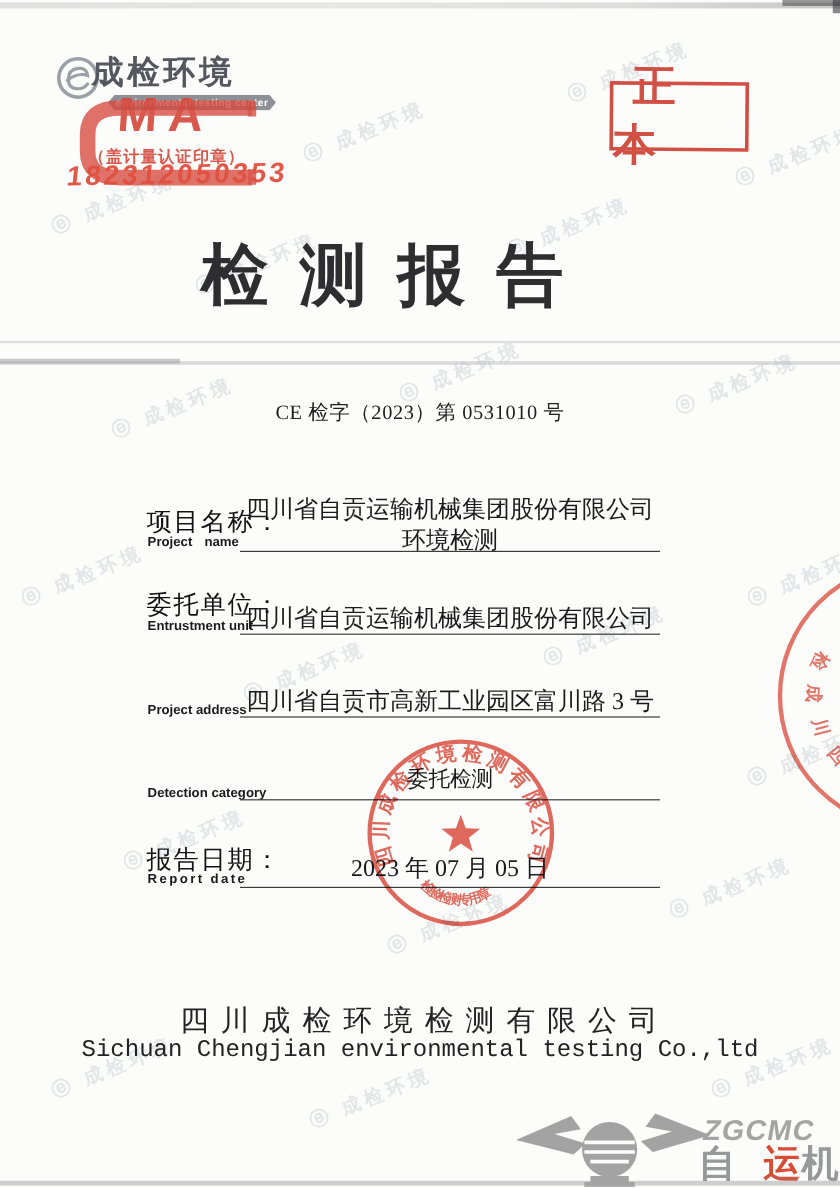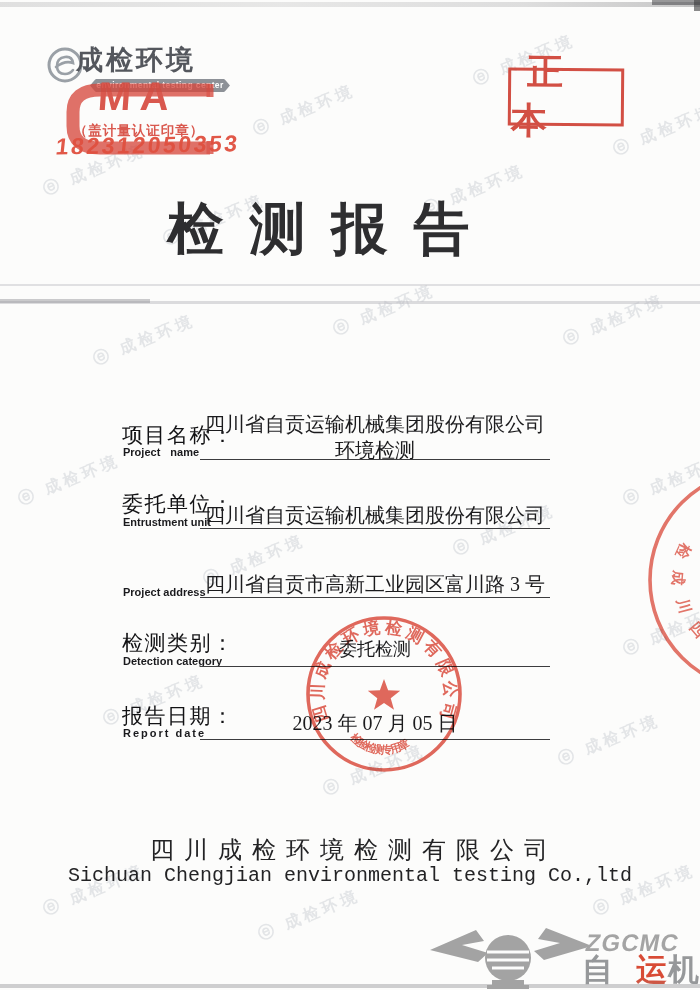--- a/index.html
+++ b/index.html
@@ -131,37 +131,37 @@
       <path d="M 152,6 V 19 M 152,63 V 76" stroke="#d6473c" stroke-width="7" opacity=".85"></path>
     </svg>
     <div class="cma-ma">MA</div>
     <div class="cma-caption">（盖计量认证印章）</div>
   </div>
   <div class="cma-number">182312050353</div>
 
   <div class="original">正本</div>
 
   <div class="title-zh">检 测 报 告</div>
+  <div class="report-no">CE 检字（2023）第 0531010 号</div>
 
   <div class="flabel-zh" style="top:421px">项目名称：</div>
   <div class="flabel-en" style="top:446px;word-spacing:7px">Project name</div>
   <div class="fvalue" style="top:411px">四川省自贡运输机械集团股份有限公司</div>
   <div class="fvalue" style="top:437px">环境检测</div>
   <div class="fline" style="top:459px"></div>
 
   <div class="flabel-zh" style="top:490px">委托单位：</div>
   <div class="flabel-en" style="top:516px">Entrustment unit</div>
   <div class="fvalue" style="top:502px">四川省自贡运输机械集团股份有限公司</div>
   <div class="fline" style="top:528px"></div>
 
   <div class="flabel-en" style="top:586px">Project address</div>
   <div class="fvalue" style="top:571px">四川省自贡市高新工业园区富川路 3 号</div>
   <div class="fline" style="top:597px"></div>
 
-  <div class="flabel-zh" style="top:629px">检测类别：</div>
   <div class="flabel-en" style="top:655px">Detection category</div>
   <div class="fvalue" style="top:637px;font-size:18px">委托检测</div>
   <div class="fline" style="top:666px"></div>
 
   <div class="flabel-zh" style="top:702px">报告日期：</div>
   <div class="flabel-en" style="top:727px;letter-spacing:2px">Report date</div>
   <div class="fvalue" style="top:710px">2023 年 07 月 05 日</div>
   <div class="fline" style="top:739px"></div>
 
   <svg class="seal" width="168" height="168" viewBox="0 0 168 168">

